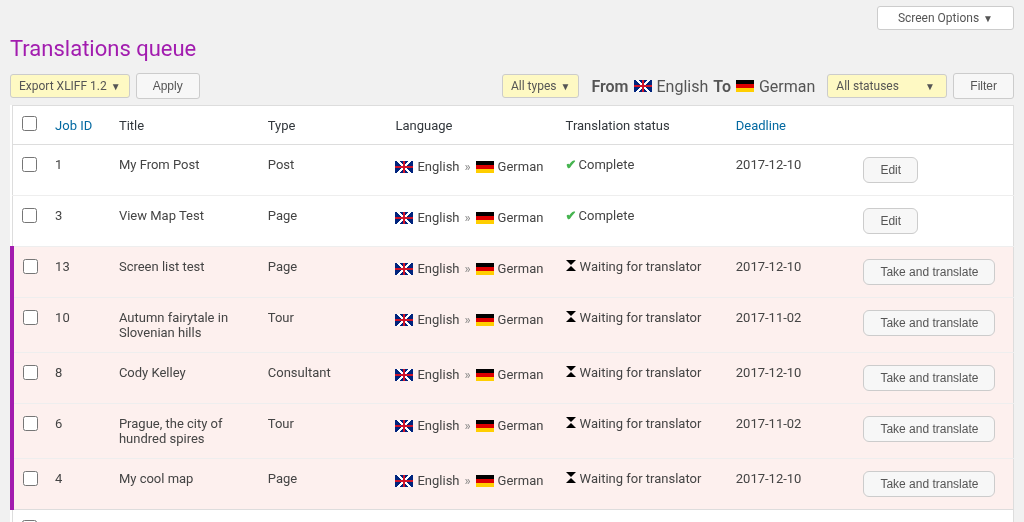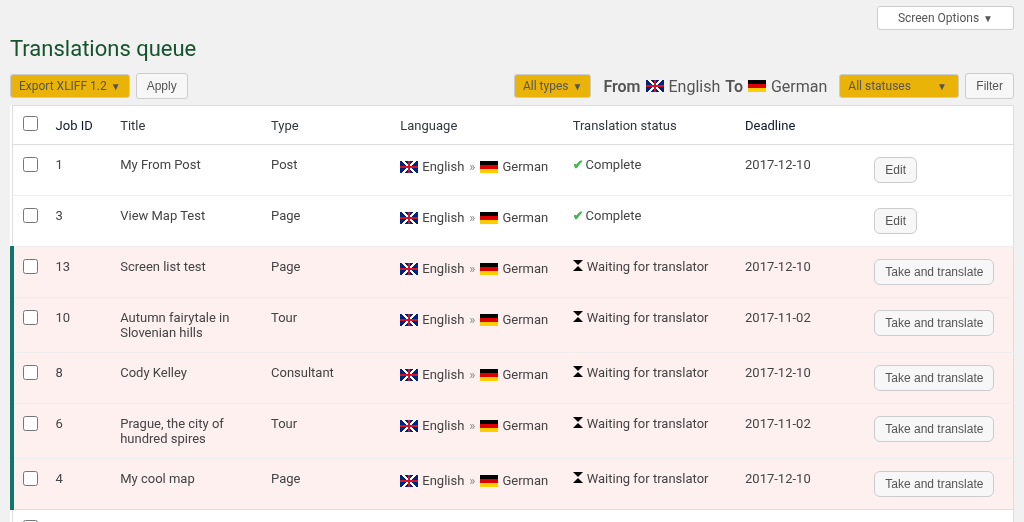--- a/index.html
+++ b/index.html
@@ -17,44 +17,44 @@
   border: 1px solid #ccc;
   border-radius: 3px;
   padding: 4px 20px;
   font-size: 12px;
   color: #555;
   cursor: pointer;
   display: inline-flex;
   align-items: center;
   gap: 4px;
 }
-h1 { font-size: 22px; font-weight: 400; color: #14532d; margin: 4px 0 12px 0; }
+h1 { font-size: 22px; font-weight: 400; color: #a21caf; margin: 4px 0 12px 0; }
 .toolbar {
   display: flex;
   align-items: center;
   gap: 6px;
   margin-bottom: 6px;
 }
 .select, select {
-  background: #eab308;
+  background: #fef9c3;
   border: 1px solid #ccc;
   border-radius: 3px;
   padding: 4px 8px;
   font-size: 12px;
   color: #555;
   display: inline-flex;
   align-items: center;
   gap: 4px;
   cursor: pointer;
 }
 .btn {
   background: #f7f7f7;
   border: 1px solid #ccc;
   border-radius: 3px;
-  padding: 5px 10px;
+  padding: 5px 16px;
   font-size: 12px;
   color: #555;
   cursor: pointer;
 }
 .spacer { flex: 1; }
 .fromto { display: inline-flex; align-items: center; gap: 5px; font-size: 16px; color: #555; margin: 0 6px; }
 .fromto b { font-weight: 600; }
 .flag {
   display: inline-block;
   width: 18px;
@@ -66,34 +66,34 @@
 .flag-en::before { background: linear-gradient(135deg, transparent 44%, #fff 44% 56%, transparent 56%), linear-gradient(45deg, transparent 44%, #fff 44% 56%, transparent 56%); }
 .flag-en::after { background: linear-gradient(180deg, transparent 40%, #cf142b 40% 60%, transparent 60%), linear-gradient(90deg, transparent 42%, #cf142b 42% 58%, transparent 58%); }
 .flag-de { background: linear-gradient(180deg,#000 0 33.3%, #dd0000 33.3% 66.6%, #ffce00 66.6% 100%); }
 
 table { width: 100%; border-collapse: collapse; background: #fff; border: 1px solid #ddd; }
 thead th, tfoot th {
   text-align: left;
   font-weight: 400;
   font-size: 13px;
   padding: 10px 8px;
-  color: #0f172a;
+  color: #0369a1;
   cursor: pointer;
   border-bottom: 1px solid #ddd;
 }
 thead th.nolink, tfoot th.nolink { color: #32373c; cursor: default; }
 tfoot th { border-top: 1px solid #ddd; border-bottom: none; }
 tbody td {
   padding: 12px 8px;
   vertical-align: top;
   font-size: 13px;
   color: #444;
 }
 tbody tr { border-bottom: 1px solid #eee; }
-tbody tr.pending { background: #fdf0ee; border-left: 4px solid #0f766e; margin-top: 24px; }
+tbody tr.pending { background: #fdf0ee; border-left: 4px solid #a21caf; margin-top: 24px; }
 .check-cell { width: 30px; text-align: center; }
 .col-job { width: 60px; }
 .col-title { width: 140px; }
 .col-type { width: 120px; }
 .col-lang { width: 160px; }
 .col-status { width: 160px; }
 .col-dead { width: 120px; }
 .col-act { width: 120px; text-align: left; }
 .col-act .btn { white-space: nowrap; border-radius: 6px; }
 input[type=checkbox] {

